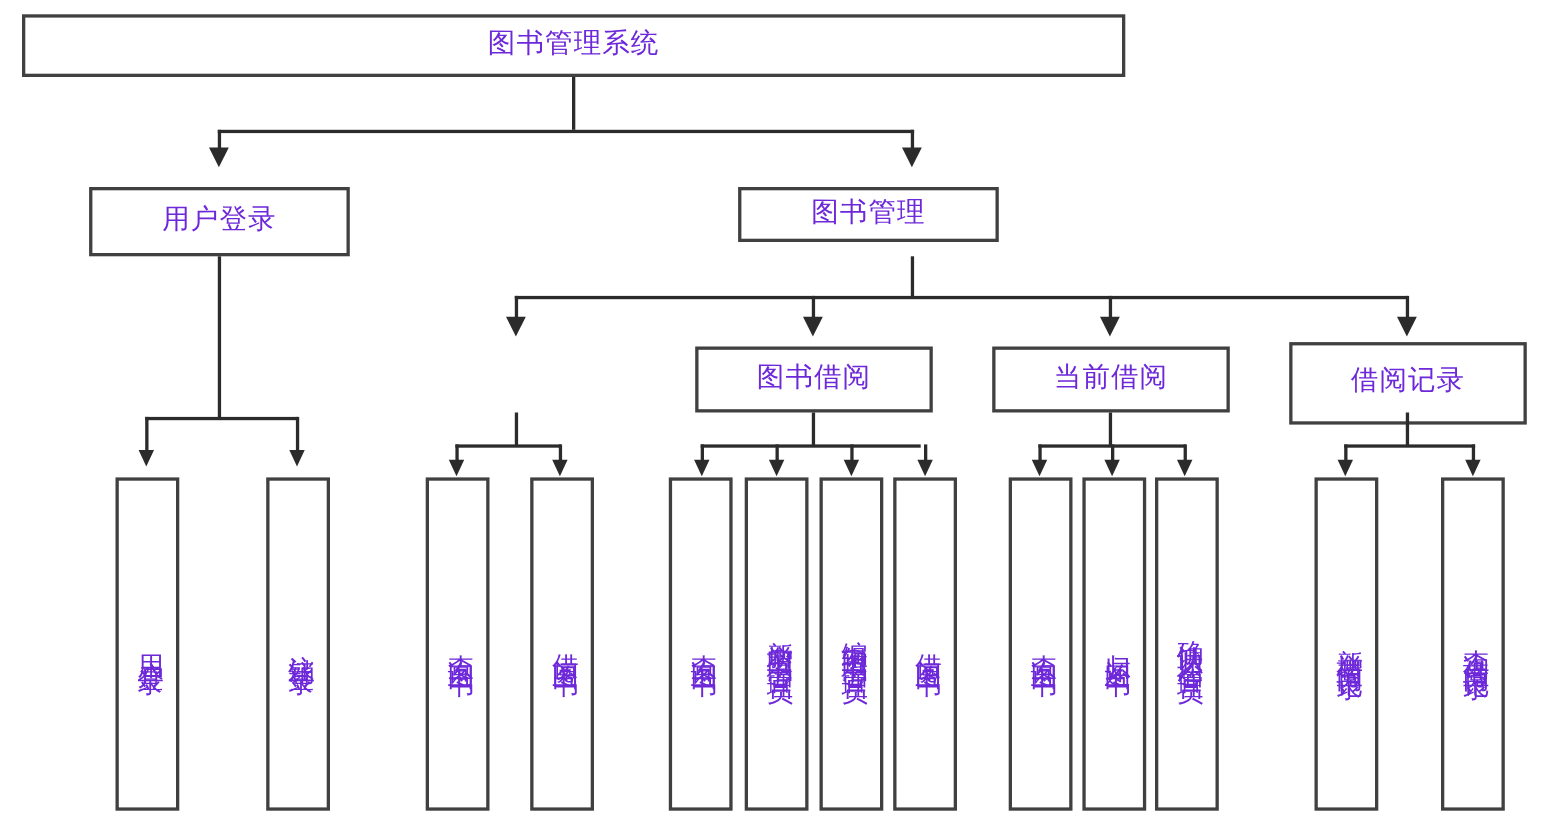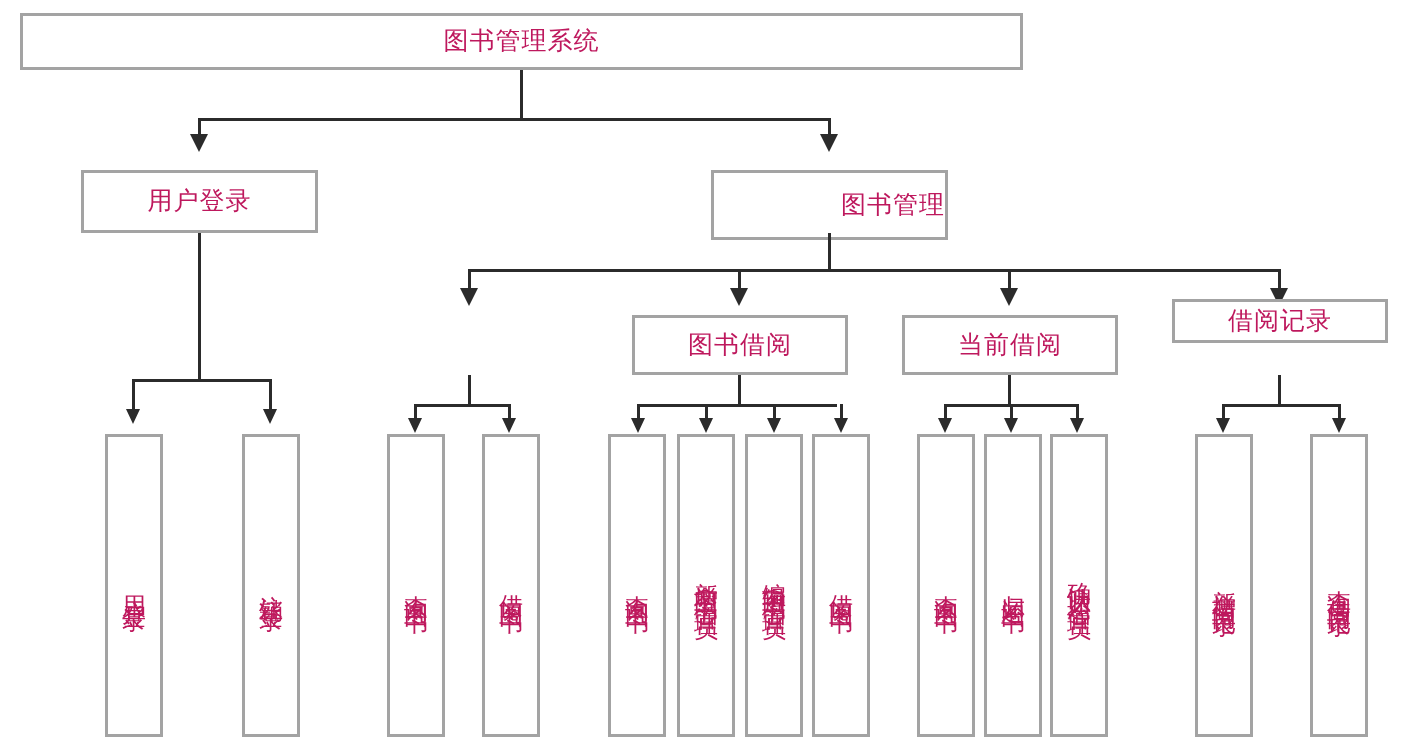--- a/index.html
+++ b/index.html
@@ -16,26 +16,27 @@
     width: 1405px;
     height: 747px;
     background: #ffffff;
     overflow: hidden;
   }
   
   .node {
     position: absolute;
     box-sizing: border-box;
     background: #ffffff;
-    border: 3px solid #a3a3a3;
+    border: 3px solid #404040;
     display: flex;
     align-items: center;
     justify-content: center;
-    color: #be185d;
+    color: #6d28d9;
     line-height: 1.15;
+    font-family: Liberation Mono, monospace;
   }
   .node.h {
     font-size: 25px;
     letter-spacing: 1px;
   }
   .node.v {
     font-size: 24px;
     align-items: center;
     justify-content: center;
   }
@@ -92,21 +93,21 @@
   <div class="line hline" style="left:198px; top:118px; width:633px; height:3px;"></div>
 
   <div class="line vline" style="left:198px; top:118px; width:3px; height:18px;"></div>
   <div class="arrow" style="left:190px; top:134px;"></div>
   <div class="line vline" style="left:828px; top:118px; width:3px; height:18px;"></div>
   <div class="arrow" style="left:820px; top:134px;"></div>
 
   <div class="node h" style="left:81px; top:170px; width:237px; height:63px;">
     <span>用户登录</span>
   </div>
-  <div class="node h" style="left:711px; top:170px; width:237px; height:70px;justify-content:flex-end;">
+  <div class="node h" style="left:671px; top:170px; width:237px; height:50px;">
     <span>图书管理</span>
   </div>
 
   <div class="line vline" style="left:198px; top:233px; width:3px; height:148px;"></div>
   <div class="line hline" style="left:132px; top:379px; width:139px; height:3px;"></div>
   <div class="line vline" style="left:132px; top:379px; width:3px; height:32px;"></div>
   <div class="arrow small" style="left:126px; top:409px;"></div>
   <div class="line vline" style="left:269px; top:379px; width:3px; height:32px;"></div>
   <div class="arrow small" style="left:263px; top:409px;"></div>
 
@@ -124,21 +125,21 @@
 
   <div class="line vline" style="left:1278px; top:269px; width:3px; height:22px;"></div>
   <div class="arrow" style="left:1270px; top:288px;"></div>
 
   <div class="node h" style="left:632px; top:315px; width:216px; height:60px;">
     <span>图书借阅</span>
   </div>
   <div class="node h" style="left:902px; top:315px; width:216px; height:60px;">
     <span>当前借阅</span>
   </div>
-  <div class="node h" style="left:1172px; top:299px; width:216px; height:44px;">
+  <div class="node h" style="left:1172px; top:311px; width:216px; height:75px;">
     <span>借阅记录</span>
   </div>
 
   <div class="line vline" style="left:468px; top:375px; width:3px; height:31px;"></div>
   <div class="line hline" style="left:414px; top:404px; width:96px; height:3px;"></div>
   <div class="line vline" style="left:414px; top:404px; width:3px; height:16px;"></div>
   <div class="arrow small" style="left:408px; top:418px;"></div>
   <div class="line vline" style="left:508px; top:404px; width:3px; height:16px;"></div>
   <div class="arrow small" style="left:502px; top:418px;"></div>
 

